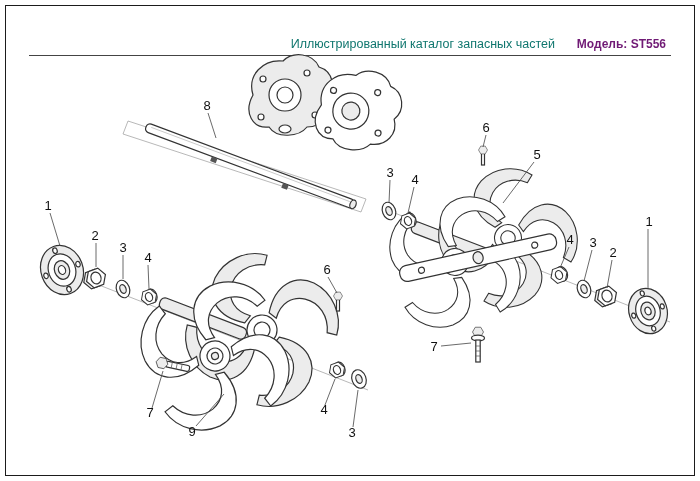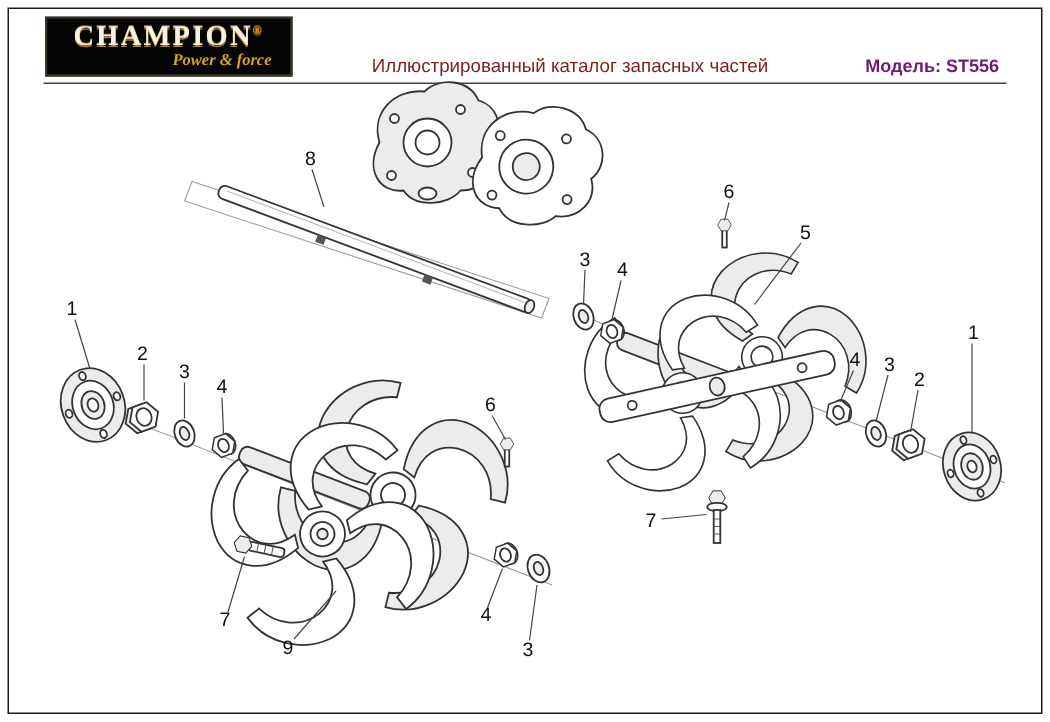--- a/index.html
+++ b/index.html
@@ -11,41 +11,37 @@
   #logo{position:absolute;left:30px;top:11px;width:165px;height:40px;
         background:#050505;display:flex;flex-direction:column;justify-content:center;
         align-items:center;box-shadow:inset 0 0 0 1.5px #3a3323;}
   #brand{font-family:"Liberation Serif", serif;font-weight:bold;font-size:19px;
          letter-spacing:1.5px;color:#f6f2e6;line-height:1;
          text-shadow:0 1px 0 #a8811c, 0 -1px 0 #a8811c;}
   #brand sup{font-size:8px;color:#d9a520;}
   #tagline{font-family:"Liberation Serif", serif;font-style:italic;font-weight:bold;
            font-size:11px;color:#d9a520;line-height:1.1;align-self:flex-end;
            padding-right:14px;}
-  #title{position:absolute;left:205px;top:37px;width:350px;text-align:center;
-         font-size:12.5px;color:#7f1d1d;}
+  #title{position:absolute;left:205px;top:37px;width:350px;text-align:right;
+         font-size:12.5px;color:#0f766e;}
   #model{position:absolute;right:34px;top:37px;font-size:12px;font-weight:bold;color:#701a75;}
   #rule{position:absolute;left:29px;right:29px;top:55px;height:1px;background:#444;}
   svg{position:absolute;left:0;top:0;}
   .callout{font-size:13px;fill:#111;text-anchor:middle;}
   .leader{stroke:#444;stroke-width:0.8;fill:none;}
   .part{stroke:#333;stroke-width:1.2;fill:#ffffff;}
   .part-shaded{stroke:#333;stroke-width:1.2;fill:#ececec;}
   .thin{stroke:#999;stroke-width:0.7;fill:none;}
 </style>
 </head>
 <body>
 
 <div id="page">
   <div id="frame"></div>
 
-  <div id="logo">
-    <div id="brand"><span>CHAMPION</span><sup>®</sup></div>
-    <div id="tagline">Power &amp; force</div>
-  </div>
   <div id="title">Иллюстрированный каталог запасных частей</div>
   <div id="model">Модель: ST556</div>
   <div id="rule"></div>
 
   <svg width="700" height="481" viewBox="0 0 700 481">
     <defs>
       <path id="blade" d="M 18 -5 C 44 -18, 64 -8, 69 12 C 73 32, 62 54, 42 62 L 38 53 C 52 44, 57 28, 51 15 C 45 3, 33 -2, 18 4 Z"></path>
       <path id="hex10" d="M10 0L5 8.66L-5 8.66L-10 0L-5 -8.66L5 -8.66Z"></path>
     </defs>
 

